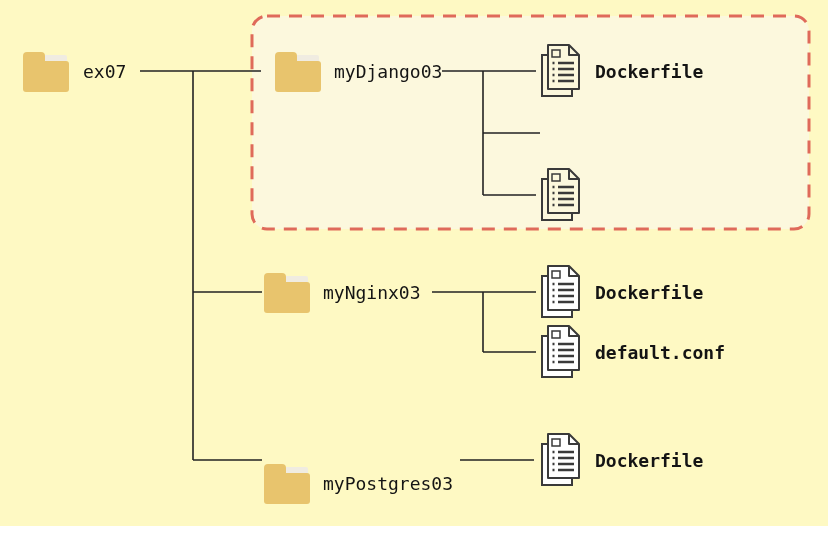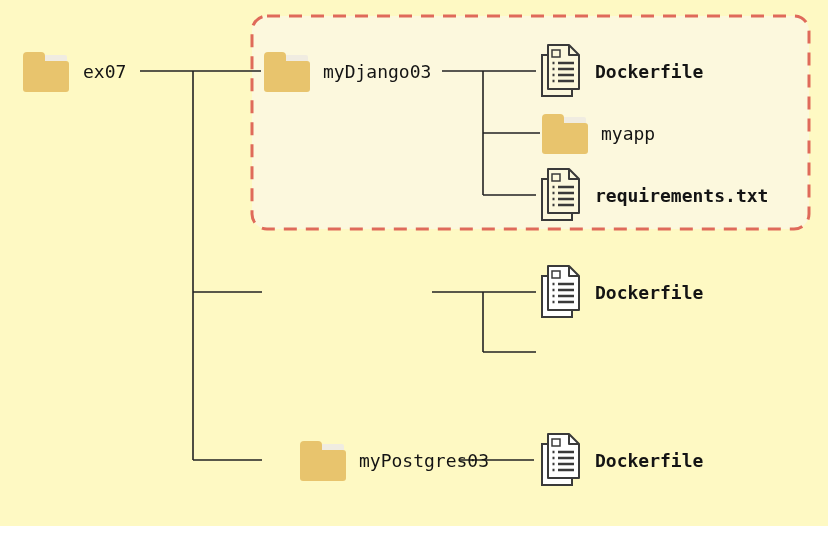--- a/index.html
+++ b/index.html
@@ -90,74 +90,83 @@
 
   <div class="node folder-node" style="left:22px; top:50px;">
     <svg class="folder-icon" width="48" height="42" viewBox="0 0 46 42">
       <rect x="6" y="5" width="38" height="12" rx="2" fill="#f0ece1"></rect>
       <path d="M0 14 V6 a4 4 0 0 1 4 -4 h14 a4 4 0 0 1 4 4 v8 Z" fill="#e8c46d"></path>
       <rect x="0" y="11" width="46" height="31" rx="3" fill="#e8c46d"></rect>
     </svg>
     <span class="label">ex07</span>
   </div>
 
-  <div class="node folder-node" style="left:264px; top:50px;">
+  <div class="node folder-node" style="left:275px; top:50px;">
     <svg class="folder-icon" width="46" height="42" viewBox="0 0 46 42">
       <rect x="6" y="5" width="38" height="12" rx="2" fill="#f0ece1"></rect>
       <path d="M0 14 V6 a4 4 0 0 1 4 -4 h14 a4 4 0 0 1 4 4 v8 Z" fill="#e8c46d"></path>
       <rect x="0" y="11" width="46" height="31" rx="3" fill="#e8c46d"></rect>
     </svg>
     <span class="label">myDjango03</span>
   </div>
 
   <div class="node file-node in-box" style="left:538px; top:44px;">
     <svg class="file-icon" width="44" height="54" viewBox="0 0 44 54">
       <rect class="sheet" x="4" y="11" width="30" height="41" stroke="#3a3a3a" stroke-width="2"></rect>
       <path class="sheet" d="M10 1 H31 L41 11 V45 H10 Z" stroke="#3a3a3a" stroke-width="2" stroke-linejoin="round"></path>
       <path d="M31 1 V11 H41" fill="none" stroke="#3a3a3a" stroke-width="2" stroke-linejoin="round"></path>
       <rect x="14" y="6" width="8" height="7" fill="none" stroke="#3a3a3a" stroke-width="1.5"></rect>
       <path d="M14.5 19 H16.5 M20 19 H36 M14.5 25 H16.5 M20 25 H36 M14.5 31 H16.5 M20 31 H36 M14.5 37 H16.5 M20 37 H36" stroke="#3a3a3a" stroke-width="2.4" fill="none"></path>
     </svg>
     <span class="label">Dockerfile</span>
   </div>
 
-  <div class="node folder-node" style="left:542px; top:112px;">
-    <svg class="folder-icon" width="46" height="42" viewBox="0 0 46 42">
-      <rect x="6" y="5" width="38" height="12" rx="2" fill="#f0ece1"></rect>
-      <path d="M0 14 V6 a4 4 0 0 1 4 -4 h14 a4 4 0 0 1 4 4 v8 Z" fill="#e8c46d"></path>
-      <rect x="0" y="11" width="46" height="31" rx="3" fill="#e8c46d"></rect>
-    </svg>
-    <span class="label">myapp</span>
-  </div>
 
   <div class="node file-node in-box" style="left:538px; top:168px;">
     <svg class="file-icon" width="44" height="54" viewBox="0 0 44 54">
       <rect class="sheet" x="4" y="11" width="30" height="41" stroke="#3a3a3a" stroke-width="2"></rect>
       <path class="sheet" d="M10 1 H31 L41 11 V45 H10 Z" stroke="#3a3a3a" stroke-width="2" stroke-linejoin="round"></path>
       <path d="M31 1 V11 H41" fill="none" stroke="#3a3a3a" stroke-width="2" stroke-linejoin="round"></path>
       <rect x="14" y="6" width="8" height="7" fill="none" stroke="#3a3a3a" stroke-width="1.5"></rect>
       <path d="M14.5 19 H16.5 M20 19 H36 M14.5 25 H16.5 M20 25 H36 M14.5 31 H16.5 M20 31 H36 M14.5 37 H16.5 M20 37 H36" stroke="#3a3a3a" stroke-width="2.4" fill="none"></path>
     </svg>
-    <span class="label">requirements.txt</span>
   </div>
 
+  <div class="node folder-node" style="left:264px; top:271px;">
+    <svg class="folder-icon" width="46" height="42" viewBox="0 0 46 42">
+      <rect x="6" y="5" width="38" height="12" rx="2" fill="#f0ece1"></rect>
+      <path d="M0 14 V6 a4 4 0 0 1 4 -4 h14 a4 4 0 0 1 4 4 v8 Z" fill="#e8c46d"></path>
+      <rect x="0" y="11" width="46" height="31" rx="3" fill="#e8c46d"></rect>
+    </svg>
+    <span class="label">myNginx03</span>
+  </div>
 
   <div class="node file-node" style="left:538px; top:265px;">
     <svg class="file-icon" width="44" height="54" viewBox="0 0 44 54">
       <rect class="sheet" x="4" y="11" width="30" height="41" stroke="#3a3a3a" stroke-width="2"></rect>
       <path class="sheet" d="M10 1 H31 L41 11 V45 H10 Z" stroke="#3a3a3a" stroke-width="2" stroke-linejoin="round"></path>
       <path d="M31 1 V11 H41" fill="none" stroke="#3a3a3a" stroke-width="2" stroke-linejoin="round"></path>
       <rect x="14" y="6" width="8" height="7" fill="none" stroke="#3a3a3a" stroke-width="1.5"></rect>
       <path d="M14.5 19 H16.5 M20 19 H36 M14.5 25 H16.5 M20 25 H36 M14.5 31 H16.5 M20 31 H36 M14.5 37 H16.5 M20 37 H36" stroke="#3a3a3a" stroke-width="2.4" fill="none"></path>
     </svg>
     <span class="label">Dockerfile</span>
   </div>
 
+  <div class="node file-node" style="left:538px; top:325px;">
+    <svg class="file-icon" width="44" height="54" viewBox="0 0 44 54">
+      <rect class="sheet" x="4" y="11" width="30" height="41" stroke="#3a3a3a" stroke-width="2"></rect>
+      <path class="sheet" d="M10 1 H31 L41 11 V45 H10 Z" stroke="#3a3a3a" stroke-width="2" stroke-linejoin="round"></path>
+      <path d="M31 1 V11 H41" fill="none" stroke="#3a3a3a" stroke-width="2" stroke-linejoin="round"></path>
+      <rect x="14" y="6" width="8" height="7" fill="none" stroke="#3a3a3a" stroke-width="1.5"></rect>
+      <path d="M14.5 19 H16.5 M20 19 H36 M14.5 25 H16.5 M20 25 H36 M14.5 31 H16.5 M20 31 H36 M14.5 37 H16.5 M20 37 H36" stroke="#3a3a3a" stroke-width="2.4" fill="none"></path>
+    </svg>
+    <span class="label">default.conf</span>
+  </div>
 
-  <div class="node folder-node" style="left:264px; top:439px;margin-left:36px;">
+  <div class="node folder-node" style="left:264px; top:462px;">
     <svg class="folder-icon" width="46" height="42" viewBox="0 0 46 42">
       <rect x="6" y="5" width="38" height="12" rx="2" fill="#f0ece1"></rect>
       <path d="M0 14 V6 a4 4 0 0 1 4 -4 h14 a4 4 0 0 1 4 4 v8 Z" fill="#e8c46d"></path>
       <rect x="0" y="11" width="46" height="31" rx="3" fill="#e8c46d"></rect>
     </svg>
     <span class="label">myPostgres03</span>
   </div>
 
   <div class="node file-node" style="left:538px; top:433px;">
     <svg class="file-icon" width="44" height="54" viewBox="0 0 44 54">

